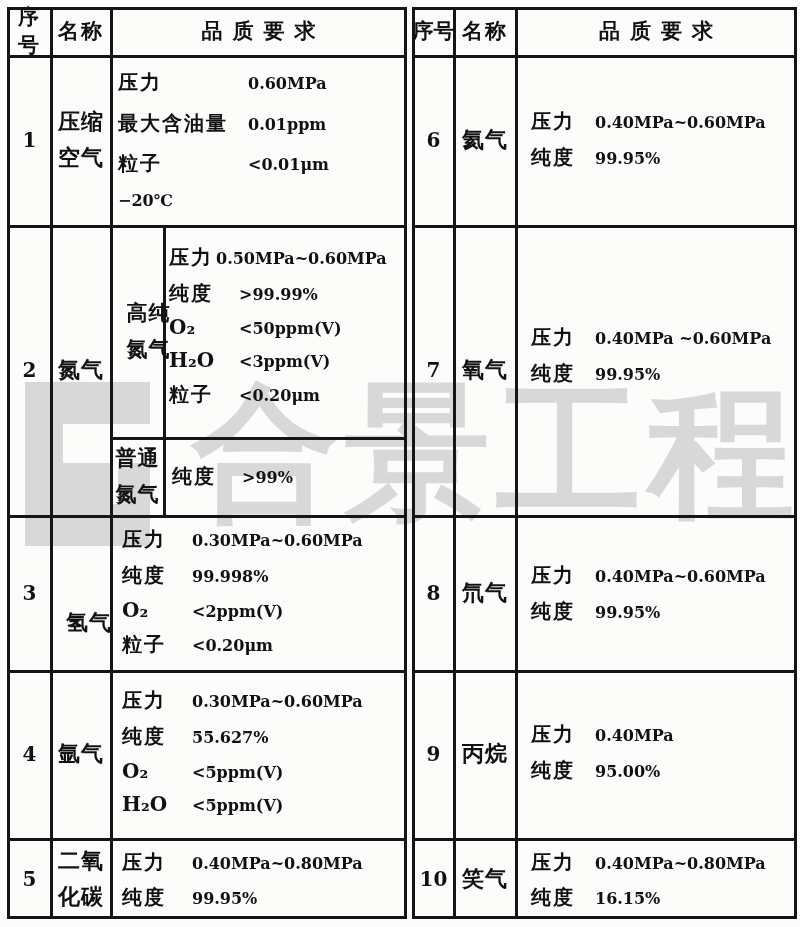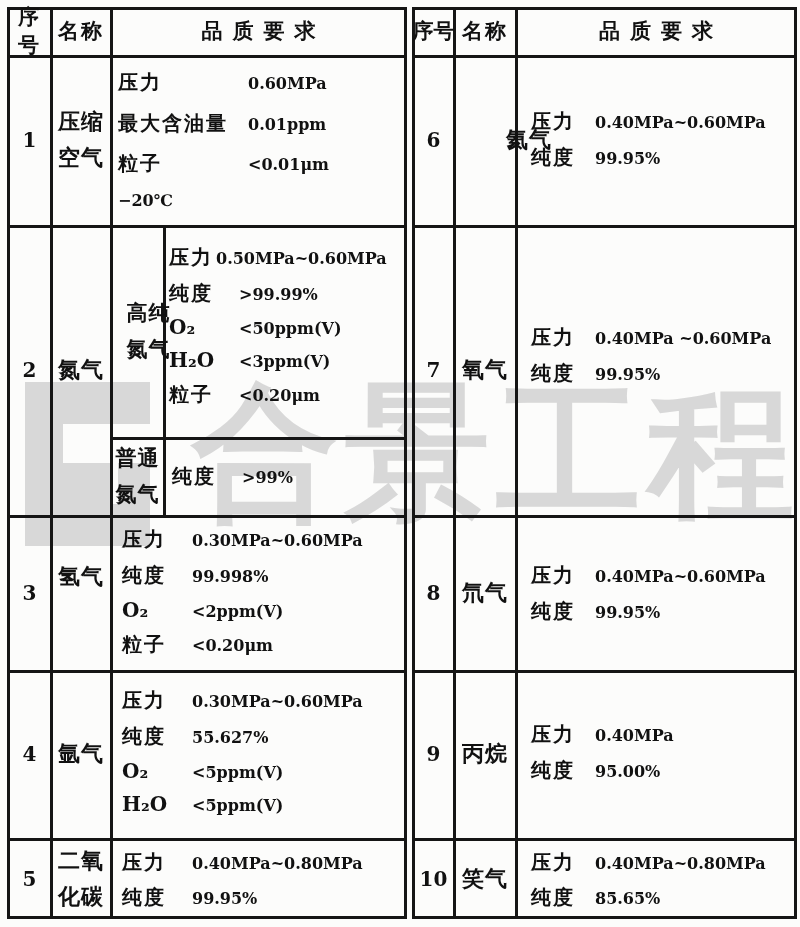--- a/index.html
+++ b/index.html
@@ -145,21 +145,21 @@
     <span>氮气</span>
   </div>
   <div class="specs ordspecs">
     <div class="spec">
         <span class="l">纯度</span>
         <span class="v">&gt;99%</span>
       </div>
   </div>
 
   <div class="cell num" style="left:7px;top:515px;width:45px;height:155px;">3</div>
-  <div class="cell namebox" style="left:50px;top:499px;width:62px;height:155px;">
+  <div class="cell namebox" style="left:50px;top:545px;width:62px;height:155px;align-items:flex-end;">
     <span>氢气</span>
   </div>
   <div class="specs r3specs">
     <div class="spec">
         <span class="l">压力</span>
         <span class="v">0.30MPa~0.60MPa</span>
       </div>
     <div class="spec">
         <span class="l">纯度</span>
         <span class="v">99.998%</span>
@@ -211,21 +211,21 @@
         <span class="l">纯度</span>
         <span class="v">99.95%</span>
       </div>
   </div>
 
   <div class="cell hdr" style="left:412px;top:7px;width:43px;height:48px;letter-spacing:0;">序号</div>
   <div class="cell hdr" style="left:453px;top:7px;width:64px;height:48px;">名称</div>
   <div class="cell hdr hdr-req" style="left:515px;top:7px;width:282px;height:48px;">品质要求</div>
 
   <div class="cell num" style="left:412px;top:55px;width:43px;height:170px;">6</div>
-  <div class="cell namebox" style="left:453px;top:55px;width:64px;height:170px;margin-left:44px;">
+  <div class="cell namebox" style="left:453px;top:55px;width:64px;height:170px;">
     <span>氦气</span>
   </div>
   <div class="specs rs r6specs">
     <div class="spec">
         <span class="l">压力</span>
         <span class="v">0.40MPa~0.60MPa</span>
       </div>
     <div class="spec">
         <span class="l">纯度</span>
         <span class="v">99.95%</span>
@@ -281,17 +281,17 @@
   <div class="cell namebox" style="left:453px;top:838px;width:64px;height:81px;">
     <span>笑气</span>
   </div>
   <div class="specs rs r10specs">
     <div class="spec">
         <span class="l">压力</span>
         <span class="v">0.40MPa~0.80MPa</span>
       </div>
     <div class="spec">
         <span class="l">纯度</span>
-        <span class="v">85.65%</span>
+        <span class="v">16.15%</span>
       </div>
   </div>
 
 </div>
 
 </body></html>

